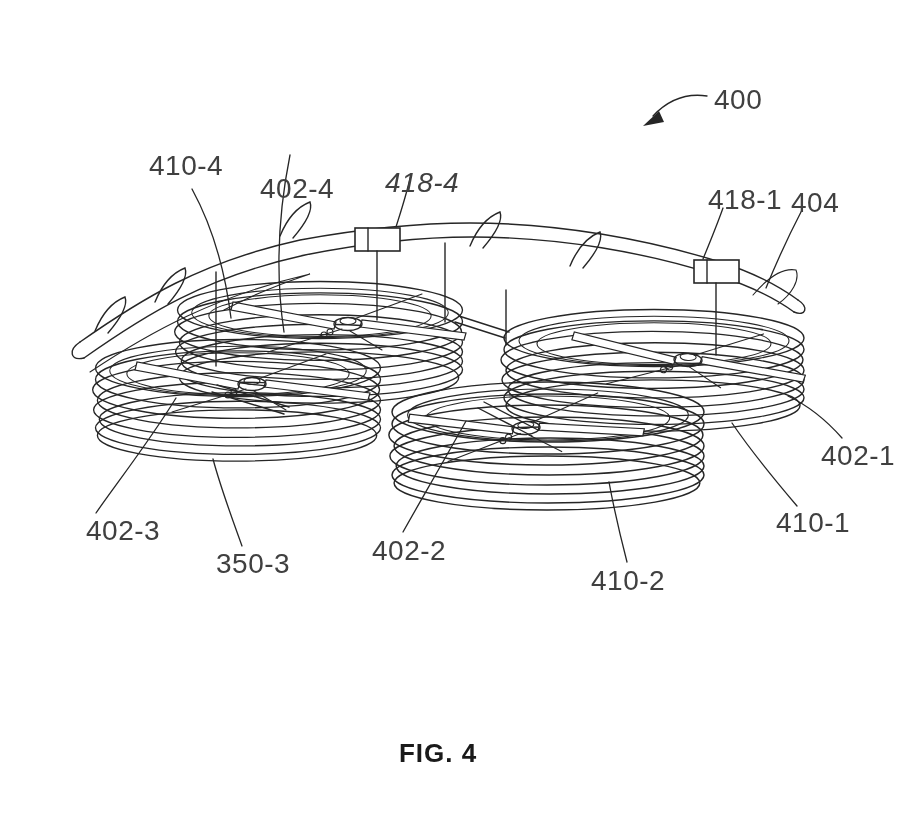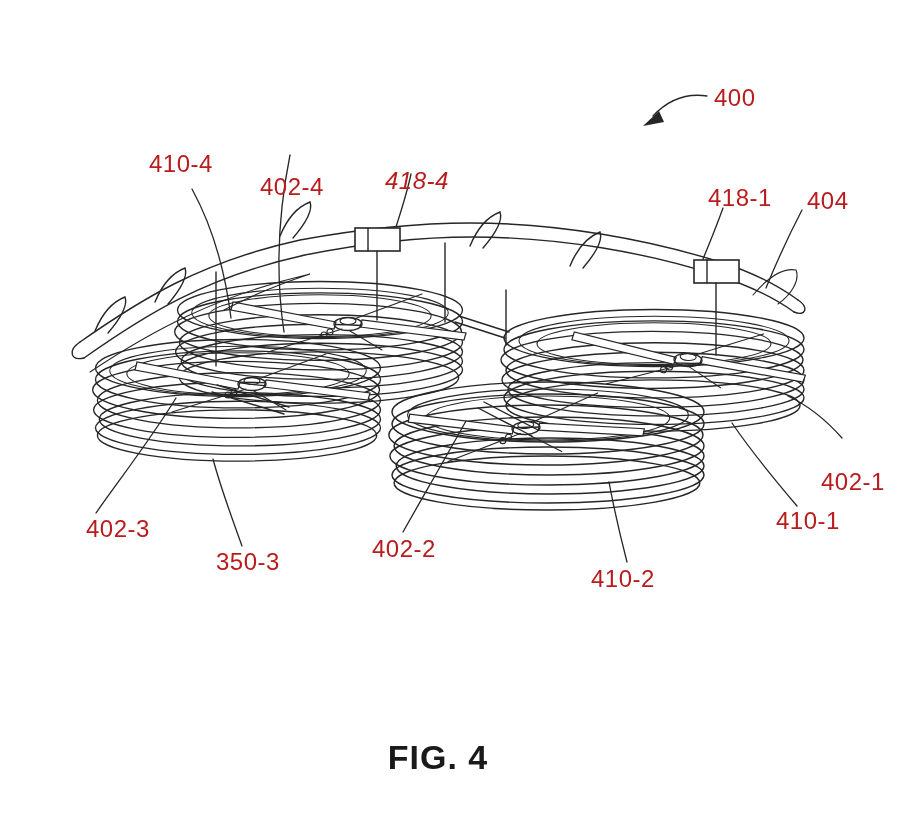--- a/index.html
+++ b/index.html
@@ -17,32 +17,32 @@
   }
   svg { position: absolute; left: 0; top: 0; }
   .ln    { fill: none; stroke: #262626; stroke-width: 1.4; stroke-linecap: round; }
   .thin  { fill: none; stroke: #262626; stroke-width: 1.1; stroke-linecap: round; }
   .leader{ fill: none; stroke: #262626; stroke-width: 1.3; stroke-linecap: round; }
   .blade { fill: #ffffff; stroke: #262626; stroke-width: 1.2; }
   .boxf  { fill: #ffffff; stroke: #262626; stroke-width: 1.6; }
   .head  { fill: #262626; stroke: none; }
   .ref {
     position: absolute;
-    font-size: 24px;
-    color: #b91c1c;
+    font-size: 28px;
+    color: #404040;
     letter-spacing: 0.5px;
     white-space: nowrap;
   }
   .caption {
     position: absolute;
     left: 358px;
     top: 738px;
     width: 160px;
     text-align: center;
-    font-size: 34px;
+    font-size: 26px;
     font-weight: bold;
     color: #1a1a1a;
     letter-spacing: 1px;
   }
 </style>
 </head>
 <body>
 
 <div class="canvas">
 
@@ -158,22 +158,22 @@
       <path class="leader" d="M 403 532 C 421 500 446 457 466 421"></path>
       <path class="leader" d="M 627 562 C 620 535 614 509 609 482"></path>
     </g>
   </svg>
 
   <div class="ref" style="left:714px; top:84px;">400</div>
   <div class="ref" style="left:260px; top:131px;margin-top:42px;">402-4</div>
   <div class="ref" style="left:149px; top:150px;">410-4</div>
   <div class="ref" style="left:385px; top:167px;font-style:italic;">418-4</div>
   <div class="ref" style="left:708px; top:184px;">418-1</div>
-  <div class="ref" style="left:791px; top:187px;margin-left:16px;">404</div>
-  <div class="ref" style="left:821px; top:468px;text-align:right;">402-1</div>
+  <div class="ref" style="left:791px; top:187px;">404</div>
+  <div class="ref" style="left:821px; top:440px;text-align:right;">402-1</div>
   <div class="ref" style="left:776px; top:507px;">410-1</div>
   <div class="ref" style="left:63px;  top:515px;margin-left:23px;">402-3</div>
   <div class="ref" style="left:216px; top:548px;">350-3</div>
   <div class="ref" style="left:372px; top:535px;">402-2</div>
   <div class="ref" style="left:591px; top:565px;">410-2</div>
 
   <div class="caption">FIG. 4</div>
 
 </div>
 

